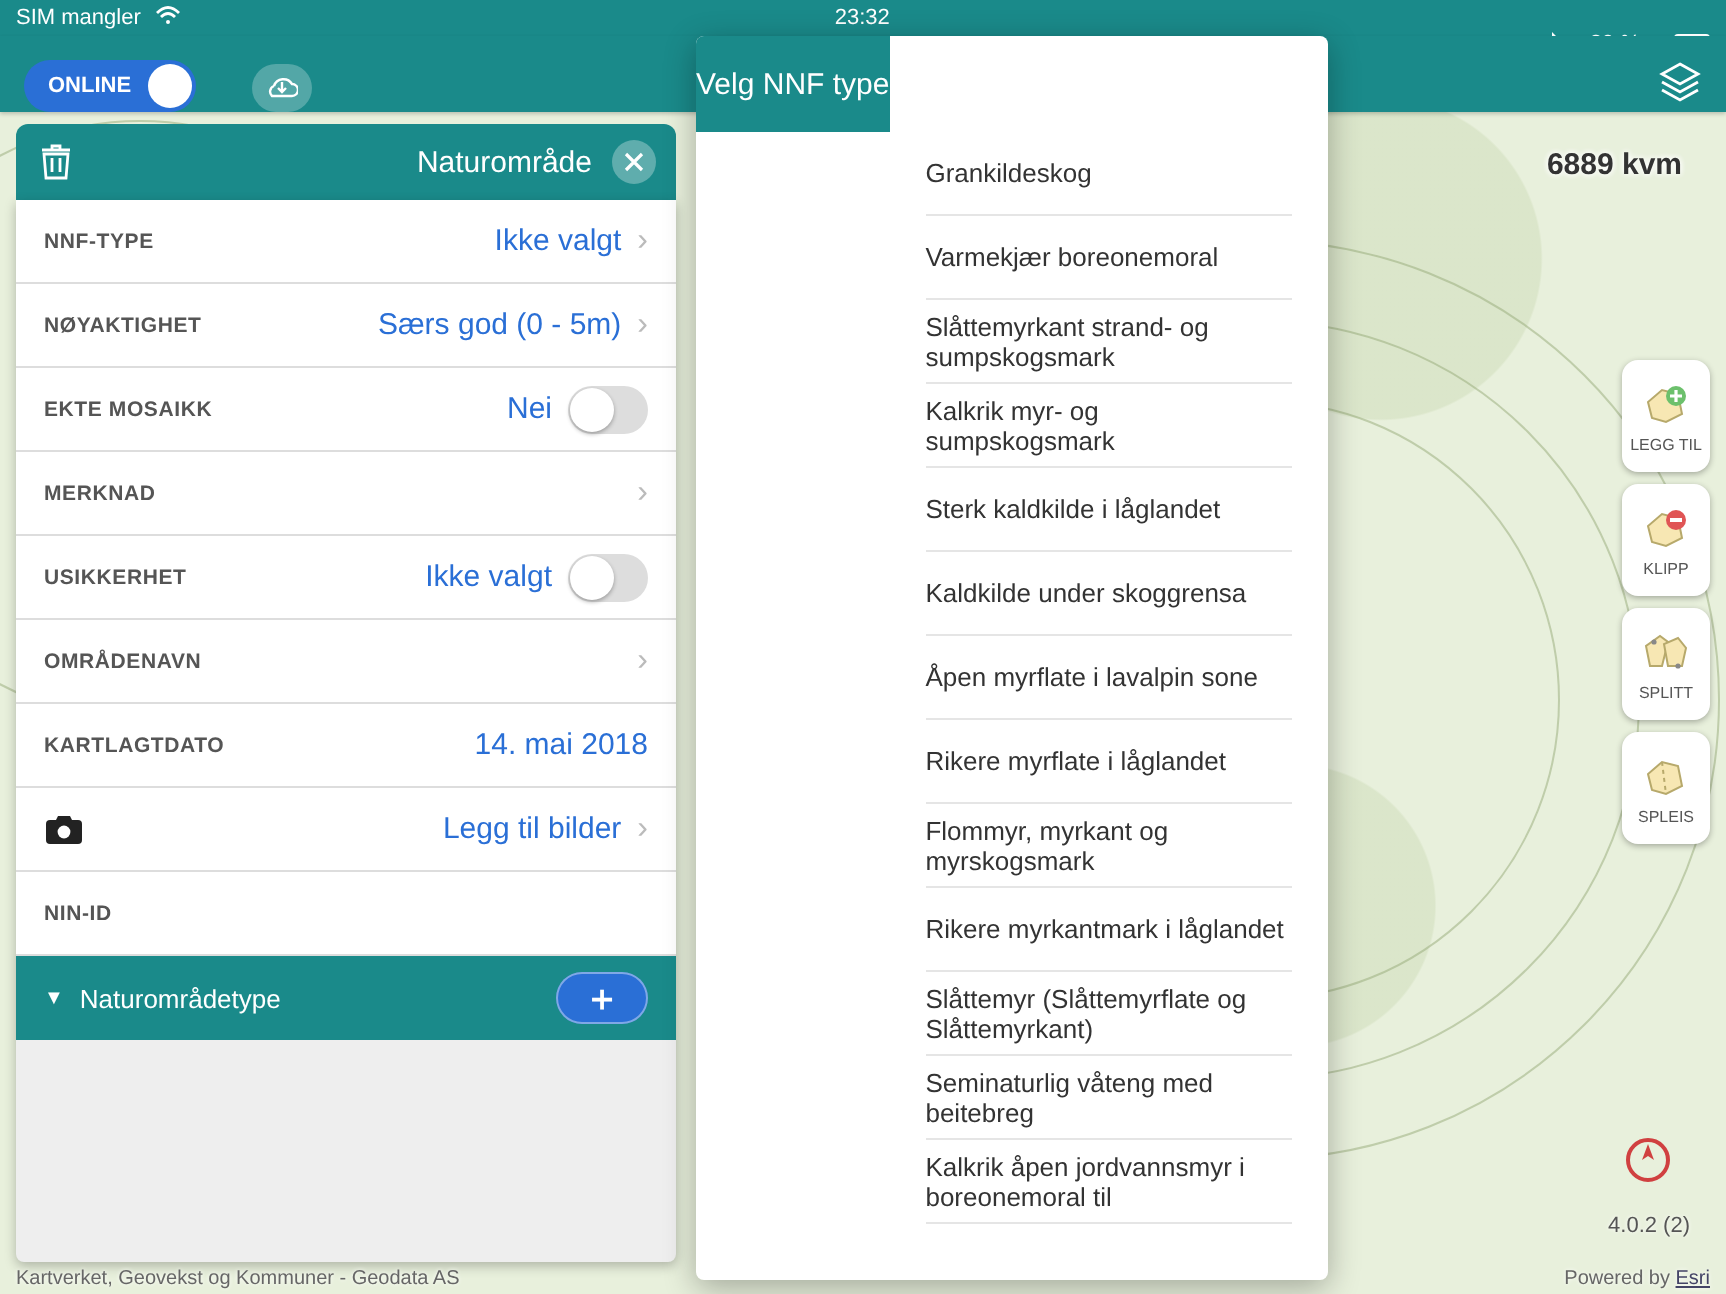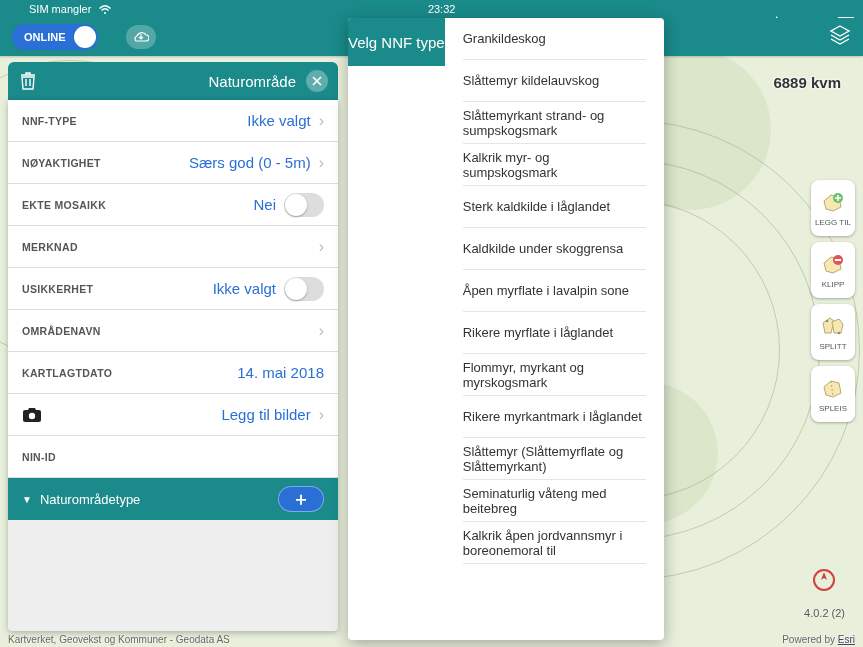--- a/index.html
+++ b/index.html
@@ -14,30 +14,30 @@
       radial-gradient(circle at 75% 70%, rgba(180,200,150,0.25) 0 70px, transparent 71px);
   }
   .contour {
     position: absolute; border: 1px solid rgba(150,170,120,0.5); border-radius: 50%;
   }
   .status-bar {
     position: absolute; top: 0; left: 0; right: 0; height: 18px;
     background: #1a8a8a; color: #fff; font-size: 11px;
     display: flex; align-items: center; padding: 0 8px;
   }
-  .status-left { flex: 0 0 auto; display:flex; align-items:flex-end; gap:8px;margin-left:21px;}
+  .status-left { flex: 0 0 auto; display:flex; align-items:flex-start; gap:8px;}
   .status-center { flex: 1; text-align: center; }
   .status-right { flex: 0 0 auto; display:flex; align-items:center; gap:15px;margin-top:25px;}
   .battery { display:inline-block; width:18px; height:9px; border:1px solid #fff; border-radius:2px; position:relative; margin-left:2px;}
   .battery::after{content:"";position:absolute;right:-3px;top:2px;width:2px;height:5px;background:#fff;border-radius:1px;}
   .battery-fill{position:absolute;left:0;top:0;bottom:0;width:29%;background:#fff;}
 
   .top-bar {
     position: absolute; top: 18px; left: 0; right: 0; height: 38px;
-    background: #1a8a8a; display: flex; align-items: center; padding: 0 12px; gap: 28px;
+    background: #1a8a8a; display: flex; align-items: flex-end; padding: 0 12px; gap: 28px;
     box-shadow: 0 1px 2px rgba(0,0,0,0.2);
   }
   .online-toggle {
     display: flex; align-items: center; background: #2a6fd6; border-radius: 18px;
     height: 26px; padding: 0 2px 0 12px; color:#fff; font-size:11px; font-weight:600; gap:8px;
   }
   .online-knob { width: 22px; height: 22px; background:#fff; border-radius:50%; }
   .dl-btn {
     width: 30px; height: 24px; border-radius: 14px; background: rgba(255,255,255,0.25);
     display:flex; align-items:center; justify-content:center;
@@ -97,21 +97,21 @@
 
   .popup {
     position:absolute; top:18px; left:348px; width:316px; height:622px;
     background:#fff; box-shadow: 0 4px 16px rgba(0,0,0,0.3); border-radius:4px;
     overflow:hidden; display:flex; flex-direction:row;
   }
   .popup-header{
     background:#1a8a8a; color:#fff; height:48px; display:flex; align-items:center; justify-content:center;
     font-size:15px;
   }
-  .popup-list { flex:1; overflow:hidden; padding: 0 18px;}
+  .popup-list { flex:1; overflow:hidden; padding: 0 18px; margin-top: 48px;}
   .popup-item {
     height:42px; display:flex; align-items:center; font-size:13px; color:#333;
     border-bottom:1px solid #e5e5e5;
   }
 
   .compass {
     position:absolute; right:28px; bottom:56px; width:22px; height:22px;
   }
   .version { position:absolute; right:18px; bottom:28px; font-size:11px; color:#555; text-shadow:0 0 2px #fff;}
   .attrib-left { position:absolute; left:8px; bottom:2px; font-size:10px; color:#666; text-shadow:0 0 2px #fff;}
@@ -279,21 +279,21 @@
       </span>
     <span>SPLEIS</span>
   </div>
 </div>
 
 <div class="popup">
 
   <div class="popup-header">Velg NNF type</div>
   <div class="popup-list" id="popup-list">
       <div class="popup-item">Grankildeskog</div>
-      <div class="popup-item">Slåttemyr kildelauvskog</div>
+      <div class="popup-item">Varmekjær boreonemoral</div>
       <div class="popup-item">Slåttemyrkant strand- og sumpskogsmark</div>
       <div class="popup-item">Kalkrik myr- og sumpskogsmark</div>
       <div class="popup-item">Sterk kaldkilde i låglandet</div>
       <div class="popup-item">Kaldkilde under skoggrensa</div>
       <div class="popup-item">Åpen myrflate i lavalpin sone</div>
       <div class="popup-item">Rikere myrflate i låglandet</div>
       <div class="popup-item">Flommyr, myrkant og myrskogsmark</div>
       <div class="popup-item">Rikere myrkantmark i låglandet</div>
       <div class="popup-item">Slåttemyr (Slåttemyrflate og Slåttemyrkant)</div>
       <div class="popup-item">Seminaturlig våteng med beitebreg</div>

